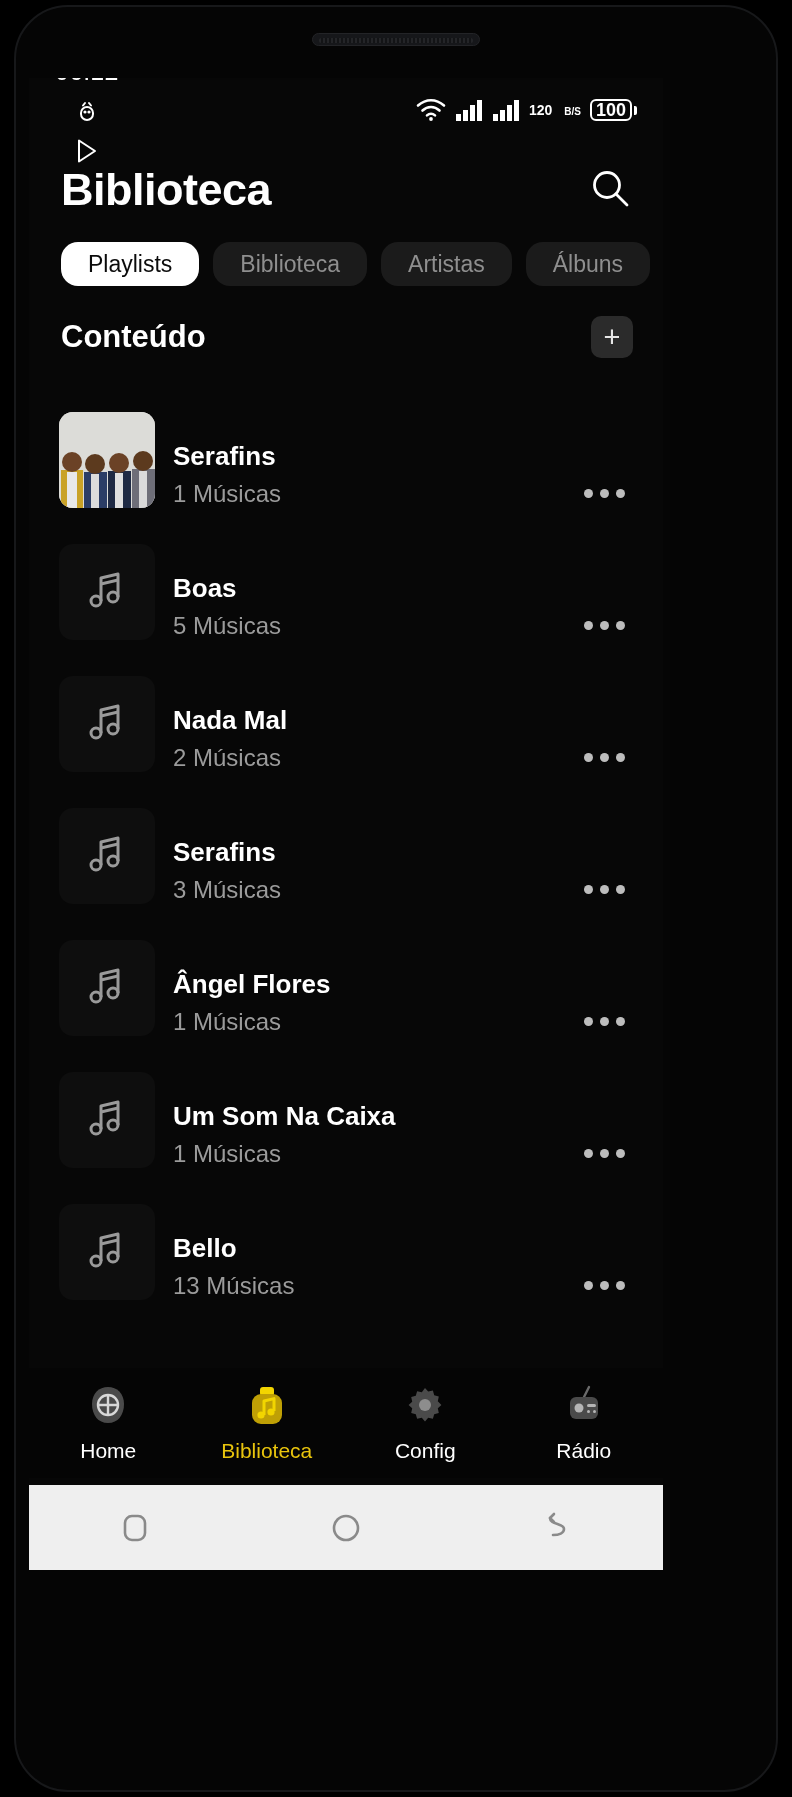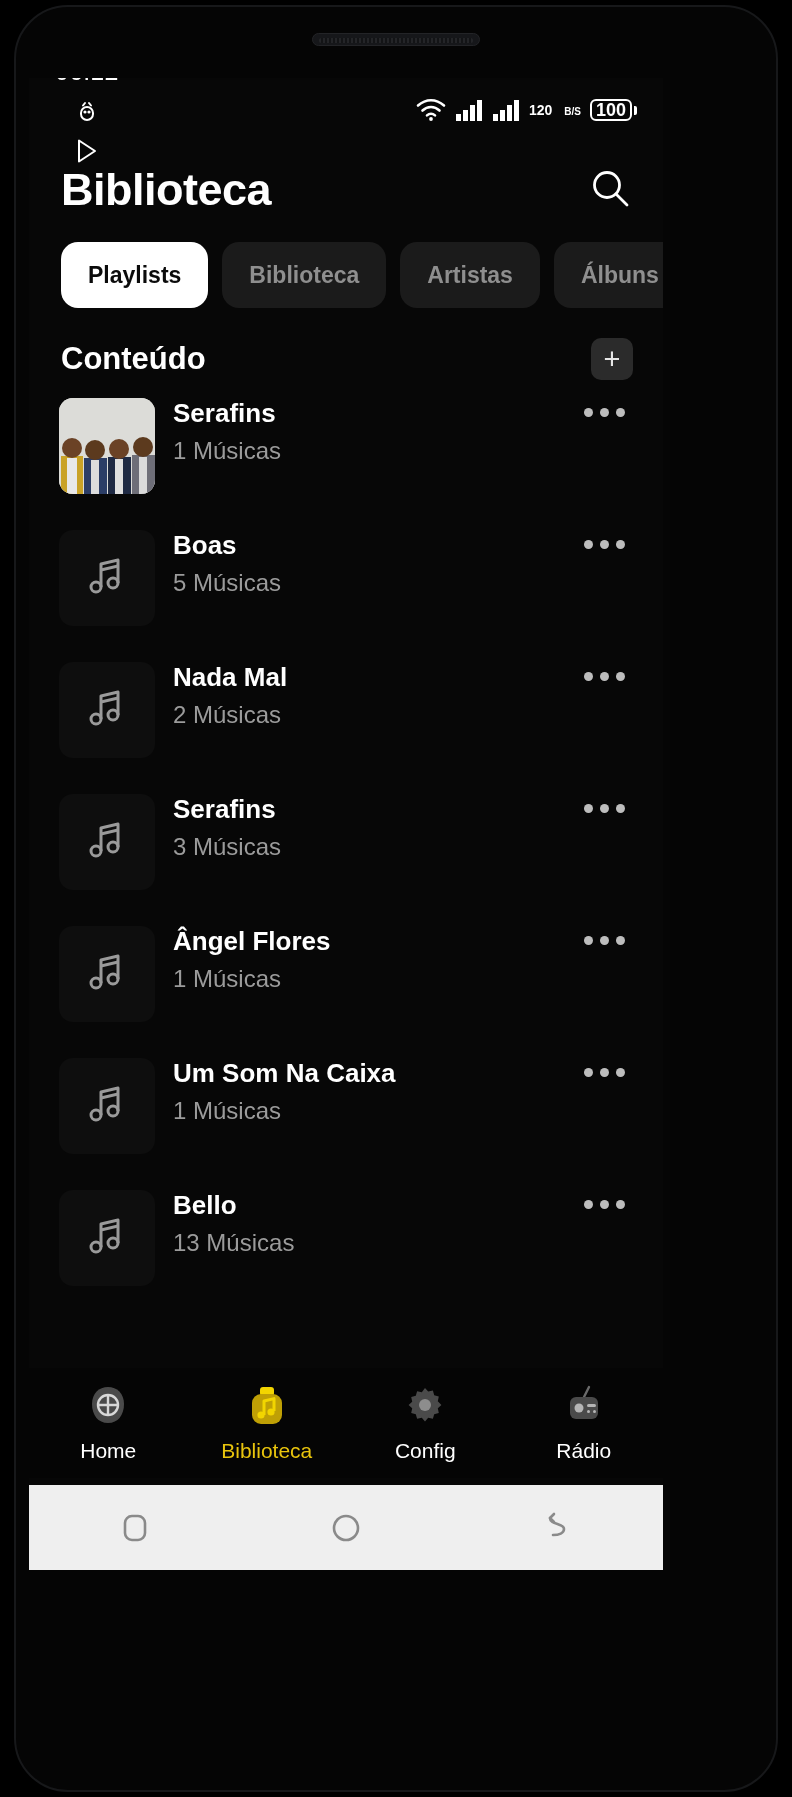--- a/index.html
+++ b/index.html
@@ -64,44 +64,44 @@
   }
   .page-title {
     font-size:45px; font-weight:700; color:#fff; letter-spacing:-.5px;
   }
   .search-btn { margin-left:auto; cursor:pointer; }
   
   .tabs {
     display:flex; gap:14px; padding:26px 0 0 32px; overflow:hidden;
   }
   .tab {
-    height:66px; padding:0 27px;
+    height:44px; padding:0 27px;
     border-radius:17px;
     display:flex; align-items:center; justify-content:center;
-    font-size:23px; font-weight:700;
+    font-size:23px; font-weight:400;
     background:#1b1b1b; color:#8f8f8f;
     white-space:nowrap; cursor:pointer;
   }
   .tab.active { background:#fff; color:#0b0b0b; }
   
   .section {
     display:flex; align-items:center; padding:30px 30px 0 32px;
   }
   .section-title { font-size:31px; font-weight:700; color:#fff; }
   .add-btn {
     margin-left:auto;
     width:42px; height:42px; border-radius:10px;
     background:#2b2b2b; color:#e6e6e6;
     display:flex; align-items:center; justify-content:center;
     font-size:29px; line-height:1; cursor:pointer;
   }
   
   .list { padding:18px 30px 0 30px; }
   .row {
-    display:flex; align-items:flex-start;
+    display:flex; align-items:flex-end;
     height:132px; gap:18px; cursor:pointer;
   }
   .thumb {
     width:96px; height:96px; border-radius:14px; flex:none;
     background:#0e0e0e;
     display:flex; align-items:center; justify-content:center;
     overflow:hidden;
   }
   .rowtext { display:flex; flex-direction:column; gap:8px; min-width:0; }
   .rowtitle { font-size:26px; font-weight:700; color:#fff; white-space:nowrap; }

